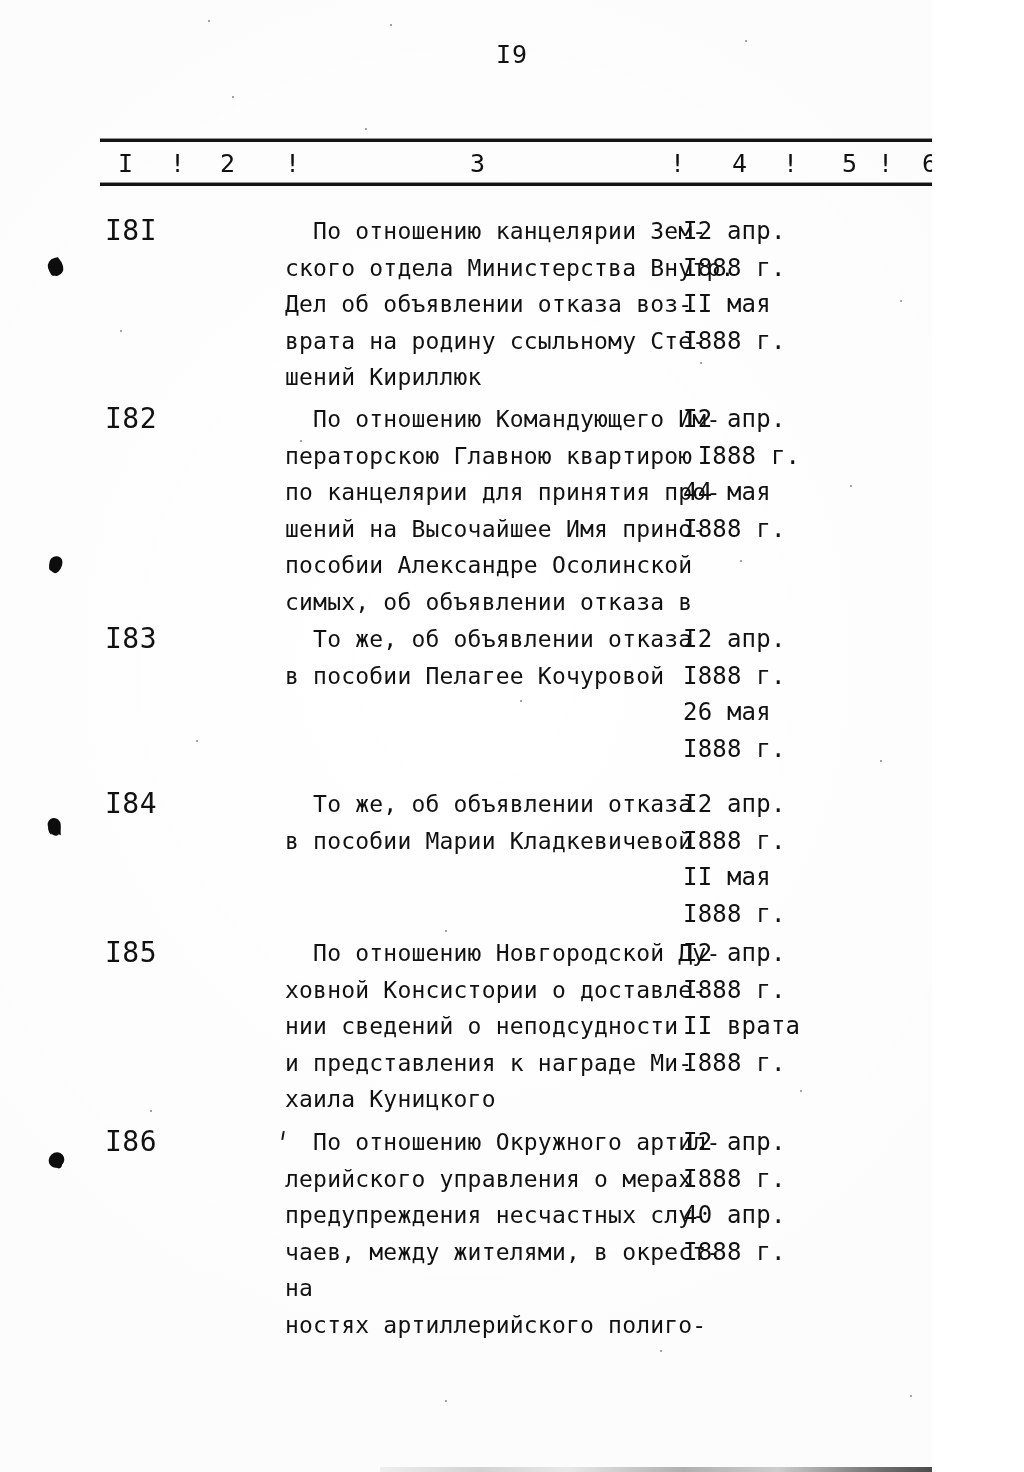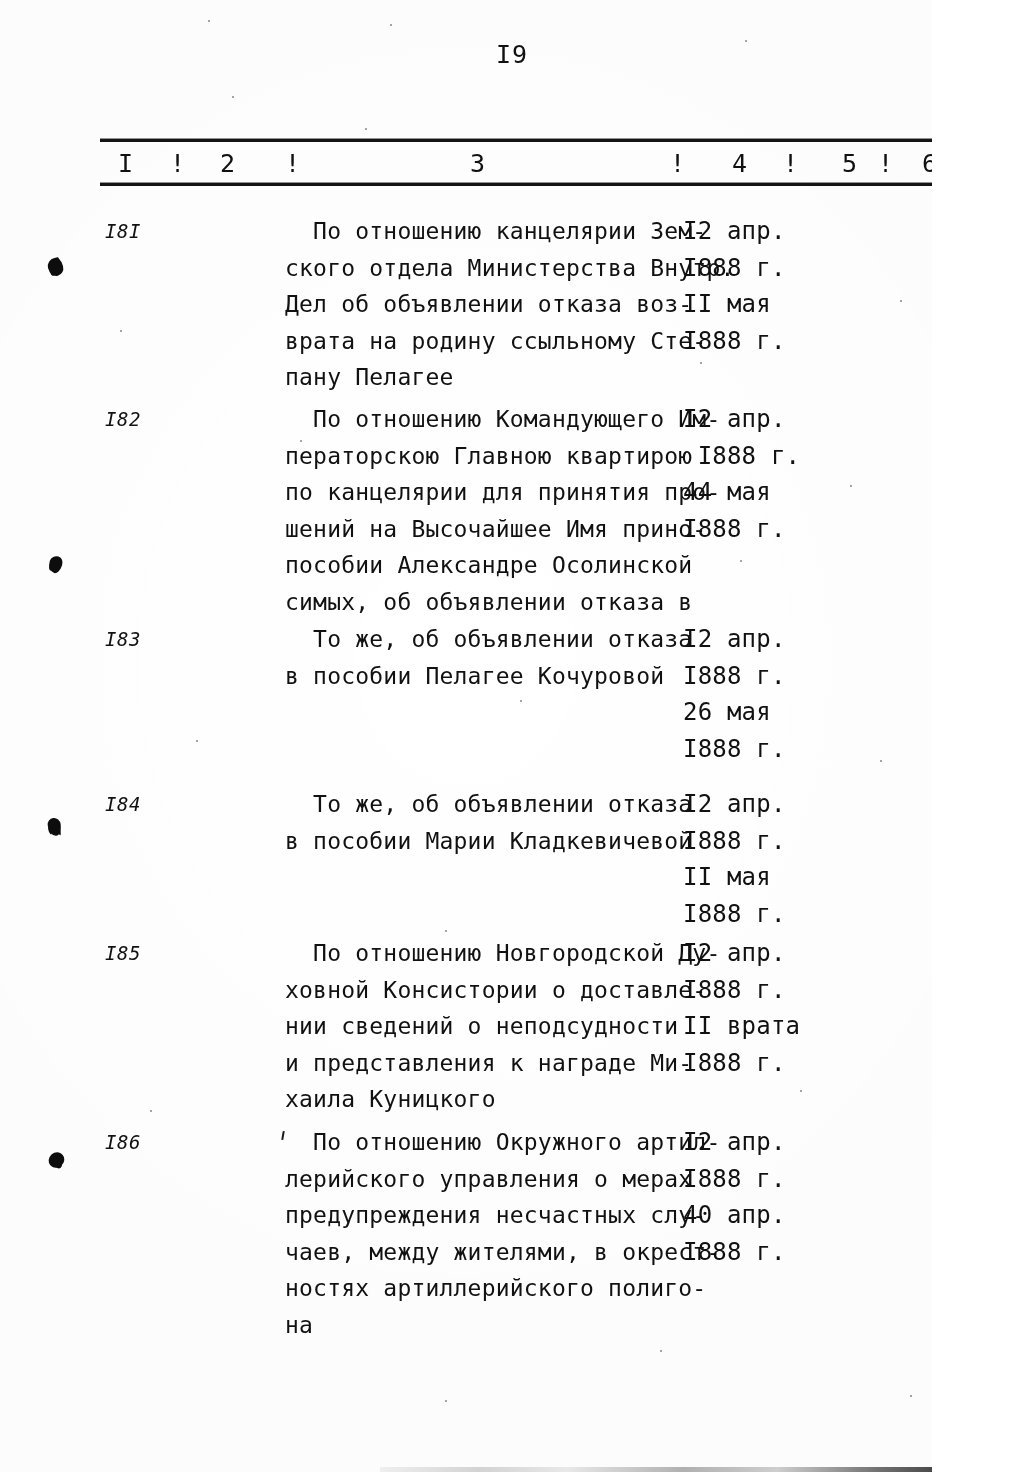--- a/index.html
+++ b/index.html
@@ -104,24 +104,23 @@
   
   .entry {
     position: absolute;
     left: 0;
     width: 1024px;
   }
   .entry-num {
     position: absolute;
     left: 105px;
     top: 0;
-    font-size: 19px;
+    font-size: 28px;
     line-height: 36.5px;
     letter-spacing: 0.5px;
-    font-style: italic;
   }
   .desc {
     position: absolute;
     left: 285px;
     top: 0;
     width: 392px;
     font-size: 23px;
     line-height: 36.5px;
     letter-spacing: 0.2px;
     white-space: pre;
@@ -213,21 +212,21 @@
         <div class="colhead" style="left: 683px;">!</div>
         <div class="colhead" style="left: 742px;">5</div>
         <div class="colhead" style="left: 778px;">!</div>
         <div class="colhead" style="left: 822px;">6</div>
       </div>
   </div>
 
   <div id="entries-root">
       <div class="entry" style="top: 213px;">
         <div class="entry-num">I8I</div>
-        <div class="desc"><span class="ln">  По отношению канцелярии Зем-</span><span class="ln">ского отдела Министерства Внутр.</span><span class="ln">Дел об объявлении отказа воз-</span><span class="ln">врата на родину ссыльному Сте-</span><span class="ln">пану Пелагее</span></div>
+        <div class="desc"><span class="ln">  По отношению канцелярии Зем-</span><span class="ln">ского отдела Министерства Внутр.</span><span class="ln">Дел об объявлении отказа воз-</span><span class="ln">врата на родину ссыльному Сте-</span><span class="ln">шений Кириллюк</span></div>
         <div class="dates"><span class="ln">I2 апр.</span><span class="ln">I888 г.</span><span class="ln">II мая</span><span class="ln">I888 г.</span></div>
       </div>
       <div class="entry" style="top: 401px;">
         <div class="entry-num">I82</div>
         <div class="desc"><span class="ln">  По отношению Командующего Им-</span><span class="ln">ператорскою Главною квартирою</span><span class="ln">по канцелярии для принятия про-</span><span class="ln">шений на Высочайшее Имя прино-</span><span class="ln">пособии Александре Осолинской</span><span class="ln">симых, об объявлении отказа в</span></div>
         <div class="dates"><span class="ln">I2 апр.</span><span class="ln"> I888 г.</span><span class="ln">44 мая</span><span class="ln">I888 г.</span></div>
       </div>
       <div class="entry" style="top: 621px;">
         <div class="entry-num">I83</div>
         <div class="desc"><span class="ln">  То же, об объявлении отказа</span><span class="ln">в пособии Пелагее Кочуровой</span></div>
@@ -238,21 +237,21 @@
         <div class="desc"><span class="ln">  То же, об объявлении отказа</span><span class="ln">в пособии Марии Кладкевичевой</span></div>
         <div class="dates"><span class="ln">I2 апр.</span><span class="ln">I888 г.</span><span class="ln">II мая</span><span class="ln">I888 г.</span></div>
       </div>
       <div class="entry" style="top: 935px;">
         <div class="entry-num">I85</div>
         <div class="desc"><span class="ln">  По отношению Новгородской Ду-</span><span class="ln">ховной Консистории о доставле-</span><span class="ln">нии сведений о неподсудности</span><span class="ln">и представления к награде Ми-</span><span class="ln">хаила Куницкого</span></div>
         <div class="dates"><span class="ln">I2 апр.</span><span class="ln">I888 г.</span><span class="ln">II врата</span><span class="ln">I888 г.</span></div>
       </div>
       <div class="entry" style="top: 1124px;">
         <div class="entry-num">I86</div>
-        <div class="desc"><span class="ln">  По отношению Окружного артил-</span><span class="ln">лерийского управления о мерах</span><span class="ln">предупреждения несчастных слу-</span><span class="ln">чаев, между жителями, в окрест-</span><span class="ln">ностях артиллерийского полиго-</span><span class="ln">на</span></div>
+        <div class="desc"><span class="ln">  По отношению Окружного артил-</span><span class="ln">лерийского управления о мерах</span><span class="ln">предупреждения несчастных слу-</span><span class="ln">чаев, между жителями, в окрест-</span><span class="ln">на</span><span class="ln">ностях артиллерийского полиго-</span></div>
         <div class="dates"><span class="ln">I2 апр.</span><span class="ln">I888 г.</span><span class="ln">40 апр.</span><span class="ln">I888 г.</span></div>
       </div>
     </div>
 
   <div class="blot b1"></div>
   <div class="blot b2"></div>
   <div class="blot b3"></div>
   <div class="blot b4"></div>
 
   <div class="stray-tick"></div>

